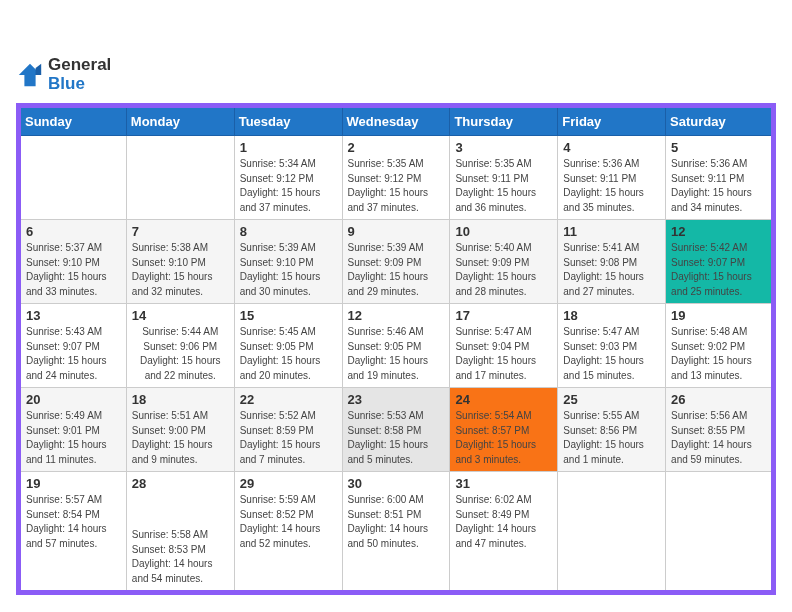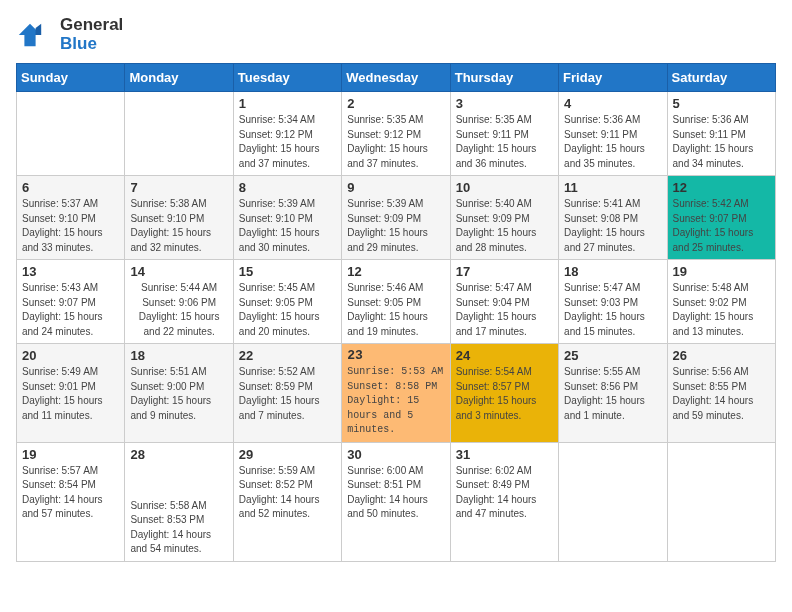--- a/index.html
+++ b/index.html
@@ -12,21 +12,22 @@
     }
     .header {
       display: flex;
       justify-content: space-between;
       align-items: flex-start;
       margin-bottom: 10px;
     }
     .logo {
       display: flex;
       align-items: center;
-      gap: 16px;
+      gap: 4px;
+      margin-top: 40px;
     }
     .logo-icon {
       width: 28px;
       height: 28px;
     }
     .title-block {
       text-align: right;
     }
     .month-title {
       font-size: 36px;
@@ -34,21 +35,21 @@
       color: #333;
       line-height: 1.1;
     }
     .location-title {
       font-size: 15px;
       color: #555;
     }
     .calendar {
       width: 100%;
       border-collapse: collapse;
-      border: 1px solid #8b5cf6;
+      border: 5px solid #8b5cf6;
     }
     .calendar th {
       background-color: #2176c7;
       color: #fff;
       font-size: 13px;
       font-weight: bold;
       padding: 6px 4px;
       text-align: left;
       border: 1px solid #1a5fa8;
     }
@@ -247,27 +248,27 @@
           <div class="day-info" style="white-space: pre-line;">Sunrise: 5:51 AM
 Sunset: 9:00 PM
 Daylight: 15 hours and 9 minutes.</div>
         </td>
         <td style="background: rgb(245, 245, 245);">
           <div class="day-number">22</div>
           <div class="day-info" style="white-space: pre-line;">Sunrise: 5:52 AM
 Sunset: 8:59 PM
 Daylight: 15 hours and 7 minutes.</div>
         </td>
-        <td style="background: #fdba74; font-family: Liberation Mono, monospace;">
+        <td style="background: #e5e5e5;">
           <div class="day-number">23</div>
           <div class="day-info" style="white-space: pre-line;">Sunrise: 5:53 AM
 Sunset: 8:58 PM
 Daylight: 15 hours and 5 minutes.</div>
         </td>
-        <td style="background: #eab308;">
+        <td style="background: #f97316;">
           <div class="day-number">24</div>
           <div class="day-info" style="white-space: pre-line;">Sunrise: 5:54 AM
 Sunset: 8:57 PM
 Daylight: 15 hours and 3 minutes.</div>
         </td>
         <td style="background: rgb(245, 245, 245);">
           <div class="day-number">25</div>
           <div class="day-info" style="white-space: pre-line;">Sunrise: 5:55 AM
 Sunset: 8:56 PM
 Daylight: 15 hours and 1 minute.</div>

